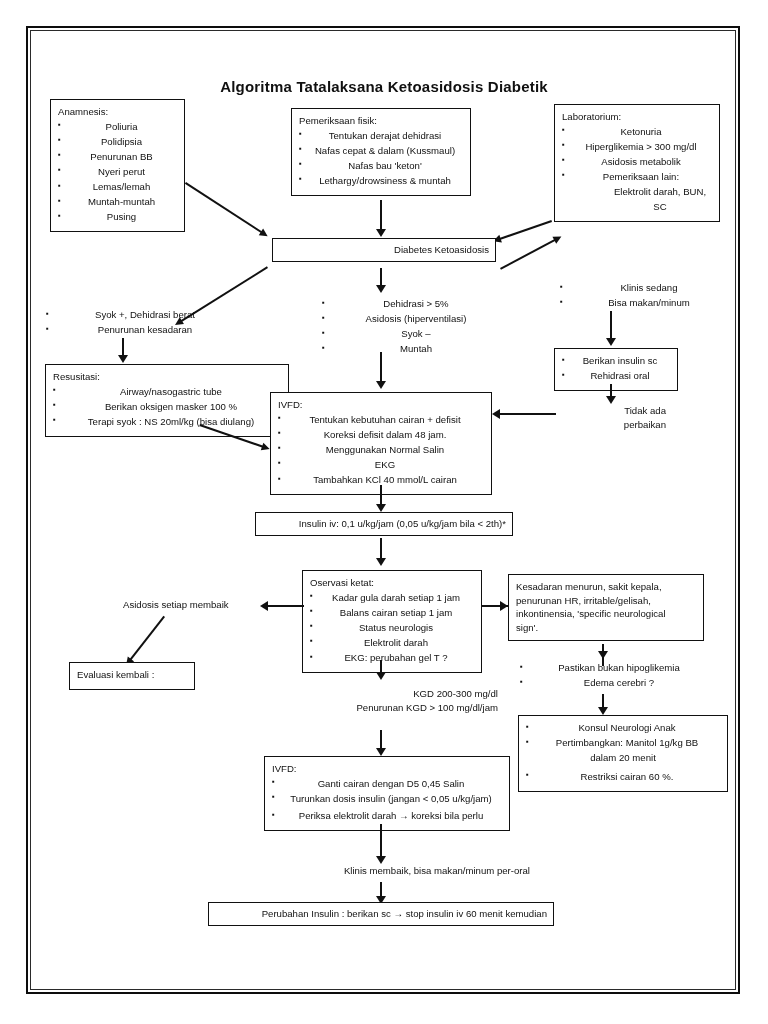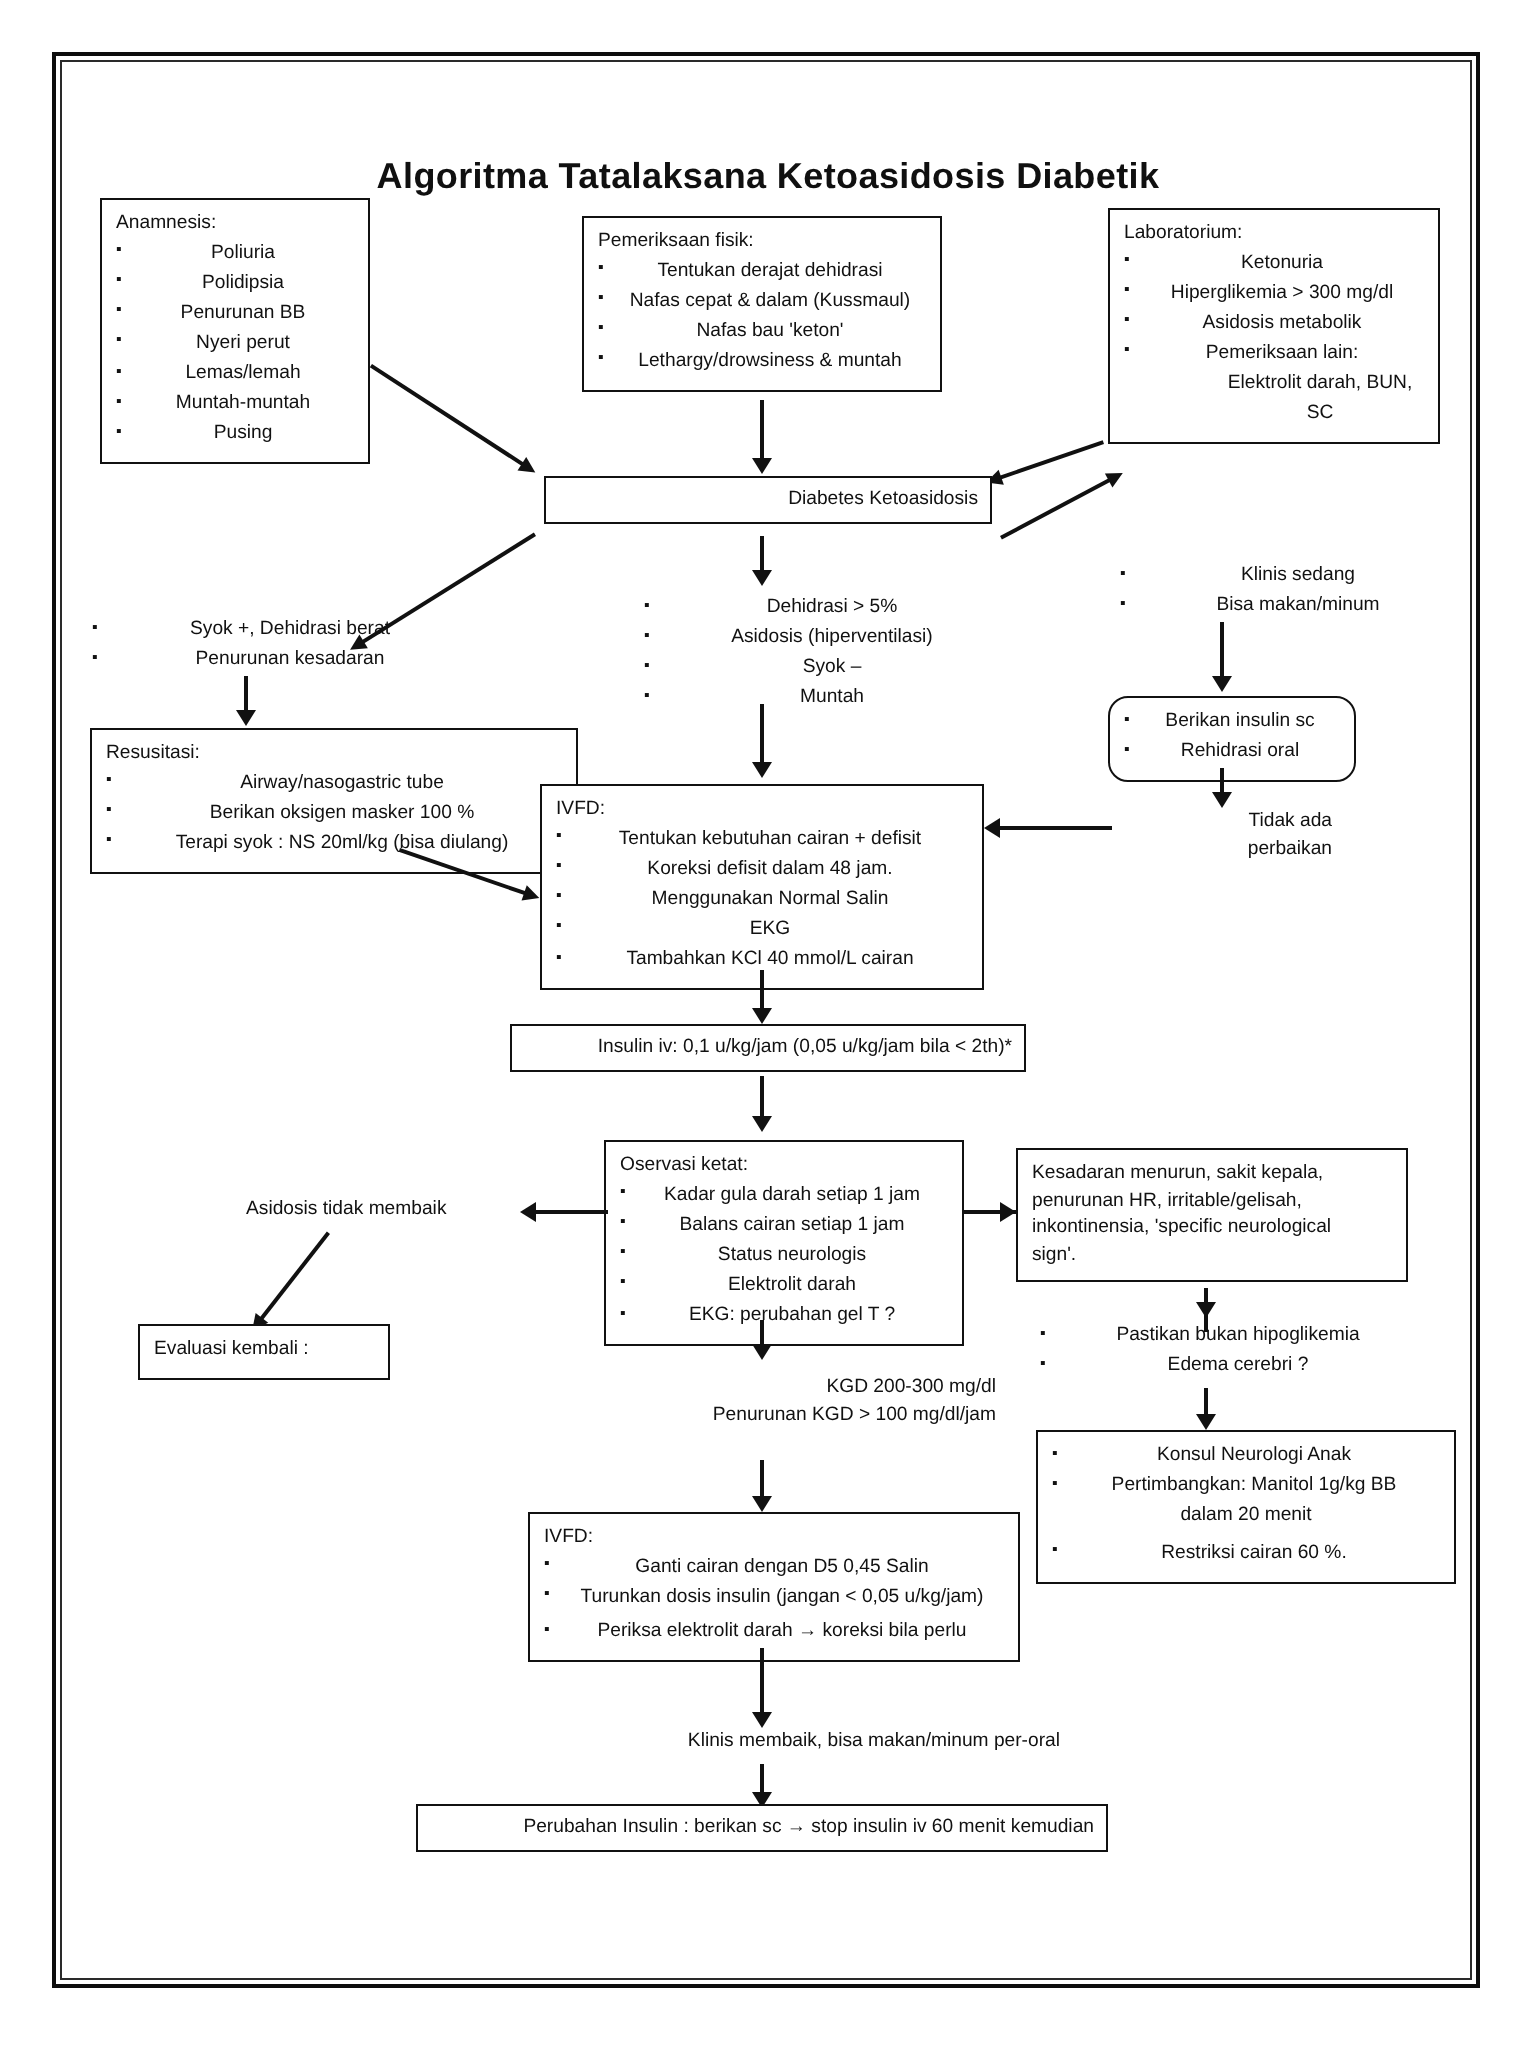--- a/index.html
+++ b/index.html
@@ -27,21 +27,21 @@
     position:absolute;
     left:2px; top:2px; right:2px; bottom:2px;
     border:1px solid #2a2a2a;
   }
 
   .title{
     position:absolute;
     left:0; right:0;
     top:78px;
     text-align:center;
-    font-size:18px;
+    font-size:15px;
     font-weight:bold;
     letter-spacing:.2px;
     color:#101010;
   }
 
   
   .node{
     position:absolute;
     box-sizing:border-box;
     color:#111111;
@@ -226,21 +226,21 @@
       <li>Berikan oksigen masker 100 %</li>
       <li>Terapi syok : NS 20ml/kg (bisa diulang)</li>
     </ul>
   </div>
 
   <div class="diag" style="left:200px; top:424px; transform:rotate(19deg);">
     <div class="bar" style="width:70px;"></div>
     <div class="tip" style="left:66px;"></div>
   </div>
 
-  <div class="node boxed" style="left:554px; top:348px; width:124px;border-radius:10px;">
+  <div class="node boxed" style="left:554px; top:348px; width:124px;">
     <ul class="b">
       <li>Berikan insulin sc</li>
       <li>Rehidrasi oral</li>
     </ul>
   </div>
 
   <div class="conn vline" style="left:610px; top:384px; height:15px;"></div>
   <div class="arrow-d" style="left:606px; top:396px;"></div>
 
   <div class="node plain ctr" style="left:556px; top:404px; width:110px;">
@@ -283,21 +283,21 @@
     </ul>
   </div>
 
   <div class="conn hline" style="left:268px; top:605px; width:36px;"></div>
   <div class="arrow-l" style="left:260px; top:601px;"></div>
 
   <div class="conn hline" style="left:482px; top:605px; width:26px;"></div>
   <div class="arrow-r" style="left:500px; top:601px;"></div>
 
   <div class="node plain" style="left:123px; top:598px; width:150px;">
-    <span>Asidosis tidak membaik</span>
+    <span>Asidosis setiap membaik</span>
   </div>
 
   <div class="diag" style="left:165px; top:617px; transform:rotate(128deg);">
     <div class="bar" style="width:58px;"></div>
     <div class="tip" style="left:54px;"></div>
   </div>
 
   <div class="node boxed" style="left:69px; top:662px; width:126px;">
     <span class="hdr">Evaluasi kembali :</span>
   </div>

